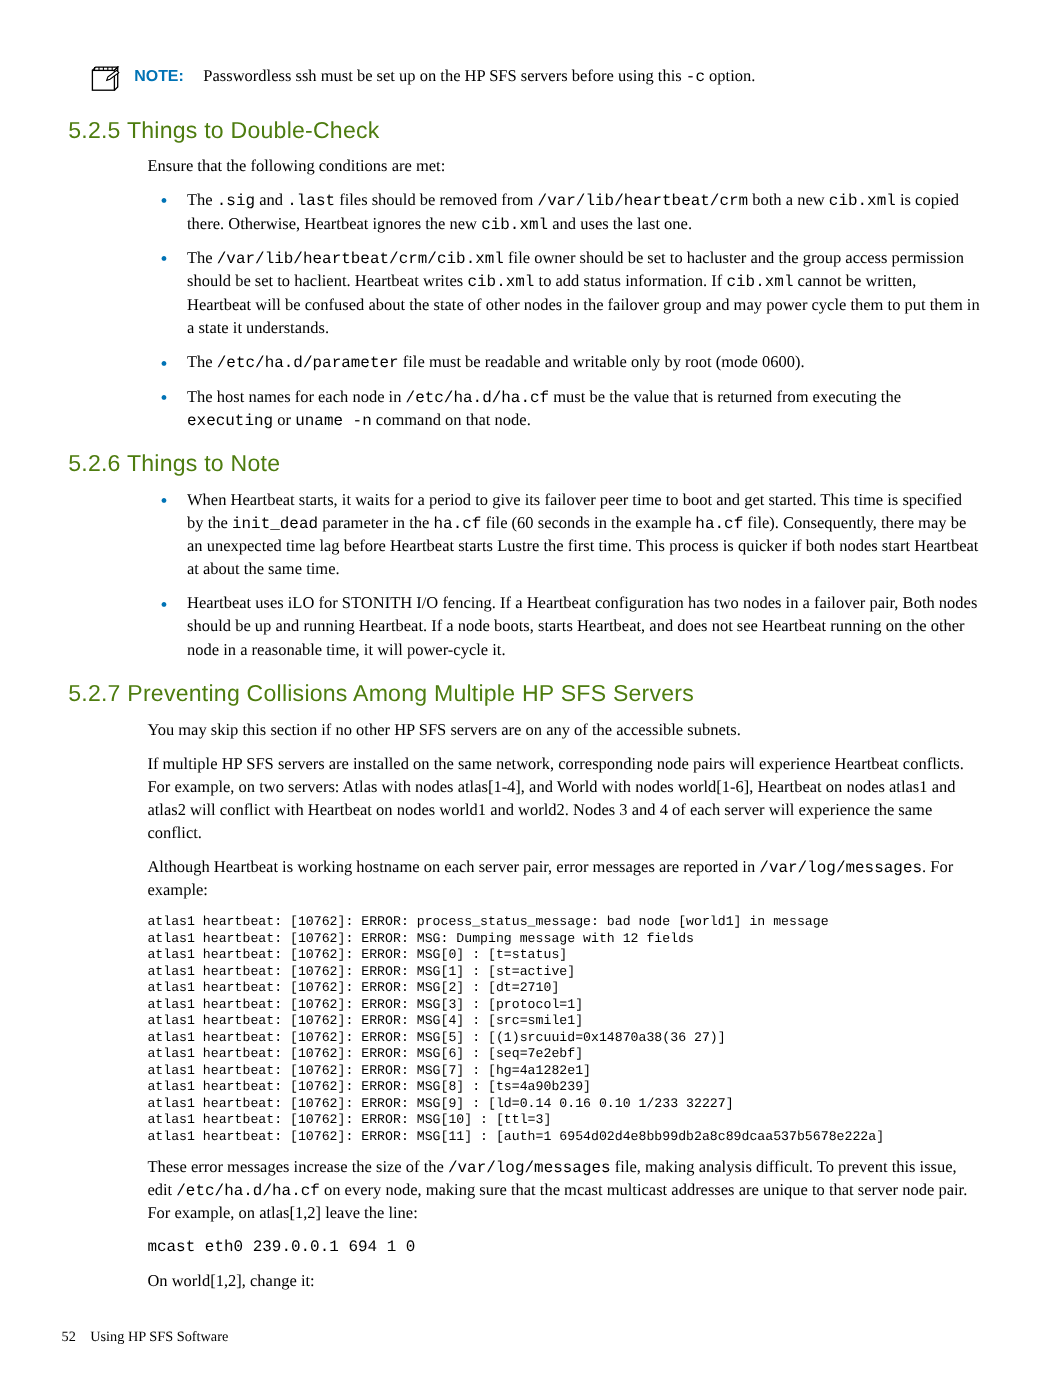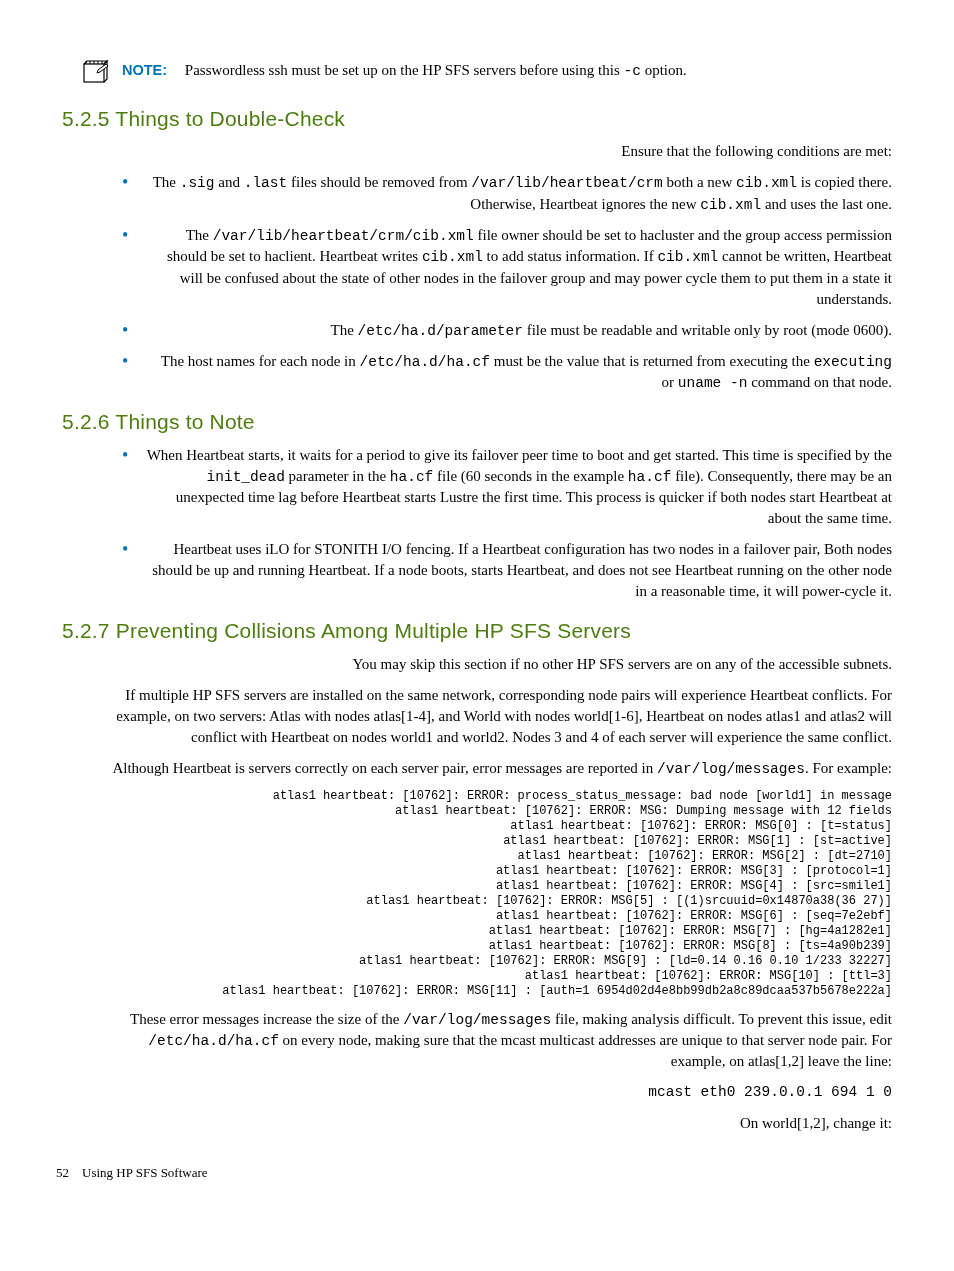--- a/index.html
+++ b/index.html
@@ -36,22 +36,21 @@
 }
 h2 {
   font-family: Arial, Helvetica, sans-serif;
   font-weight: normal;
   color: #4d7c0f;
   font-size: 21px;
   margin: 14px 0 8px 0;
   letter-spacing: 0.2px;
 }
 .body-indent {
-  margin-left: 48px;
-  text-align: right;
+  margin-left: 72px;
 }
 p {
   margin: 6px 0 10px 0;
 }
 ul {
   list-style: none;
   padding: 0;
   margin: 6px 0 10px 0;
 }
 ul li {
@@ -123,21 +122,21 @@
   <ul>
     <li><span>When Heartbeat starts, it waits for a period to give its failover peer time to boot and get started. This time is specified by the </span><span class="mono">init_dead</span><span> parameter in the </span><span class="mono">ha.cf</span><span> file (60 seconds in the example </span><span class="mono">ha.cf</span><span> file). Consequently, there may be an unexpected time lag before Heartbeat starts Lustre the first time. This process is quicker if both nodes start Heartbeat at about the same time.</span></li>
     <li>Heartbeat uses iLO for STONITH I/O fencing. If a Heartbeat configuration has two nodes in a failover pair, Both nodes should be up and running Heartbeat. If a node boots, starts Heartbeat, and does not see Heartbeat running on the other node in a reasonable time, it will power-cycle it.</li>
   </ul>
 </div>
 
 <h2>5.2.7 Preventing Collisions Among Multiple HP SFS Servers</h2>
 <div class="body-indent">
   <p>You may skip this section if no other HP SFS servers are on any of the accessible subnets.</p>
   <p>If multiple HP SFS servers are installed on the same network, corresponding node pairs will experience Heartbeat conflicts. For example, on two servers: Atlas with nodes atlas[1-4], and World with nodes world[1-6], Heartbeat on nodes atlas1 and atlas2 will conflict with Heartbeat on nodes world1 and world2. Nodes 3 and 4 of each server will experience the same conflict.</p>
-  <p><span>Although Heartbeat is servers correctly on each server pair, error messages are reported in </span><span class="mono">/var/log/messages</span><span>. For example:</span></p>
+  <p><span>Although Heartbeat is working hostname on each server pair, error messages are reported in </span><span class="mono">/var/log/messages</span><span>. For example:</span></p>
   <pre>atlas1 heartbeat: [10762]: ERROR: process_status_message: bad node [world1] in message
 atlas1 heartbeat: [10762]: ERROR: MSG: Dumping message with 12 fields
 atlas1 heartbeat: [10762]: ERROR: MSG[0] : [t=status]
 atlas1 heartbeat: [10762]: ERROR: MSG[1] : [st=active]
 atlas1 heartbeat: [10762]: ERROR: MSG[2] : [dt=2710]
 atlas1 heartbeat: [10762]: ERROR: MSG[3] : [protocol=1]
 atlas1 heartbeat: [10762]: ERROR: MSG[4] : [src=smile1]
 atlas1 heartbeat: [10762]: ERROR: MSG[5] : [(1)srcuuid=0x14870a38(36 27)]
 atlas1 heartbeat: [10762]: ERROR: MSG[6] : [seq=7e2ebf]
 atlas1 heartbeat: [10762]: ERROR: MSG[7] : [hg=4a1282e1]

